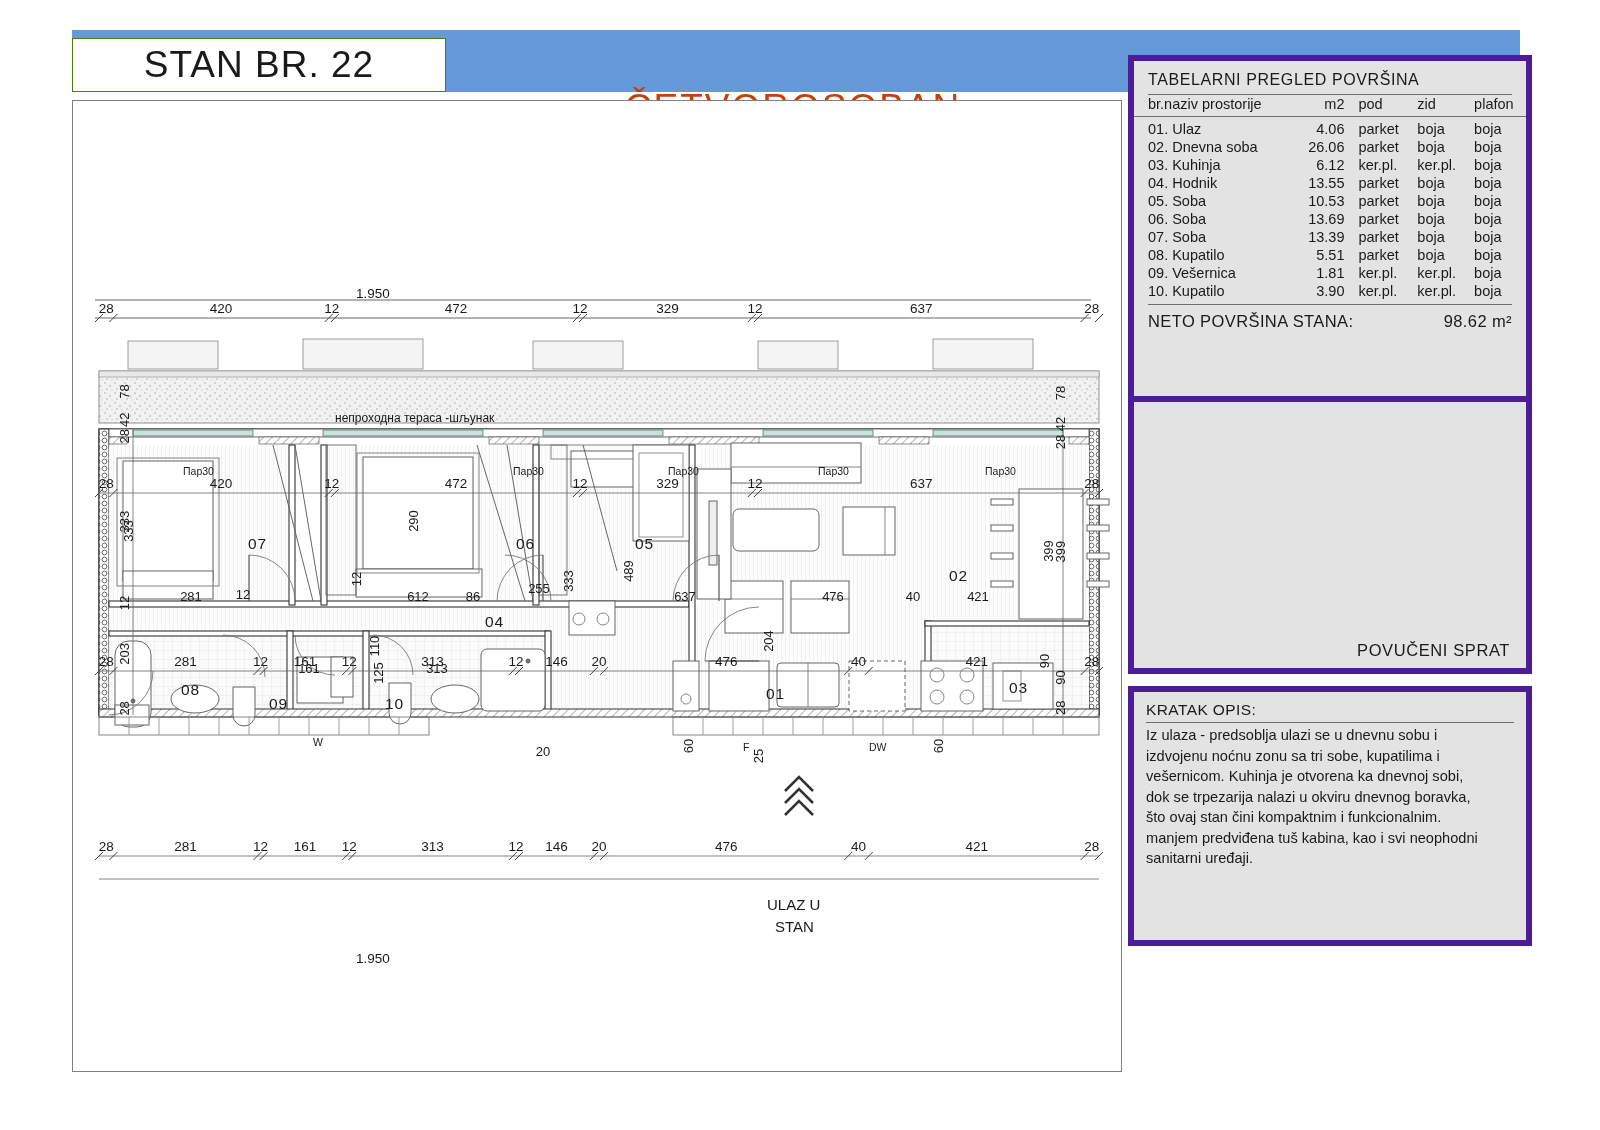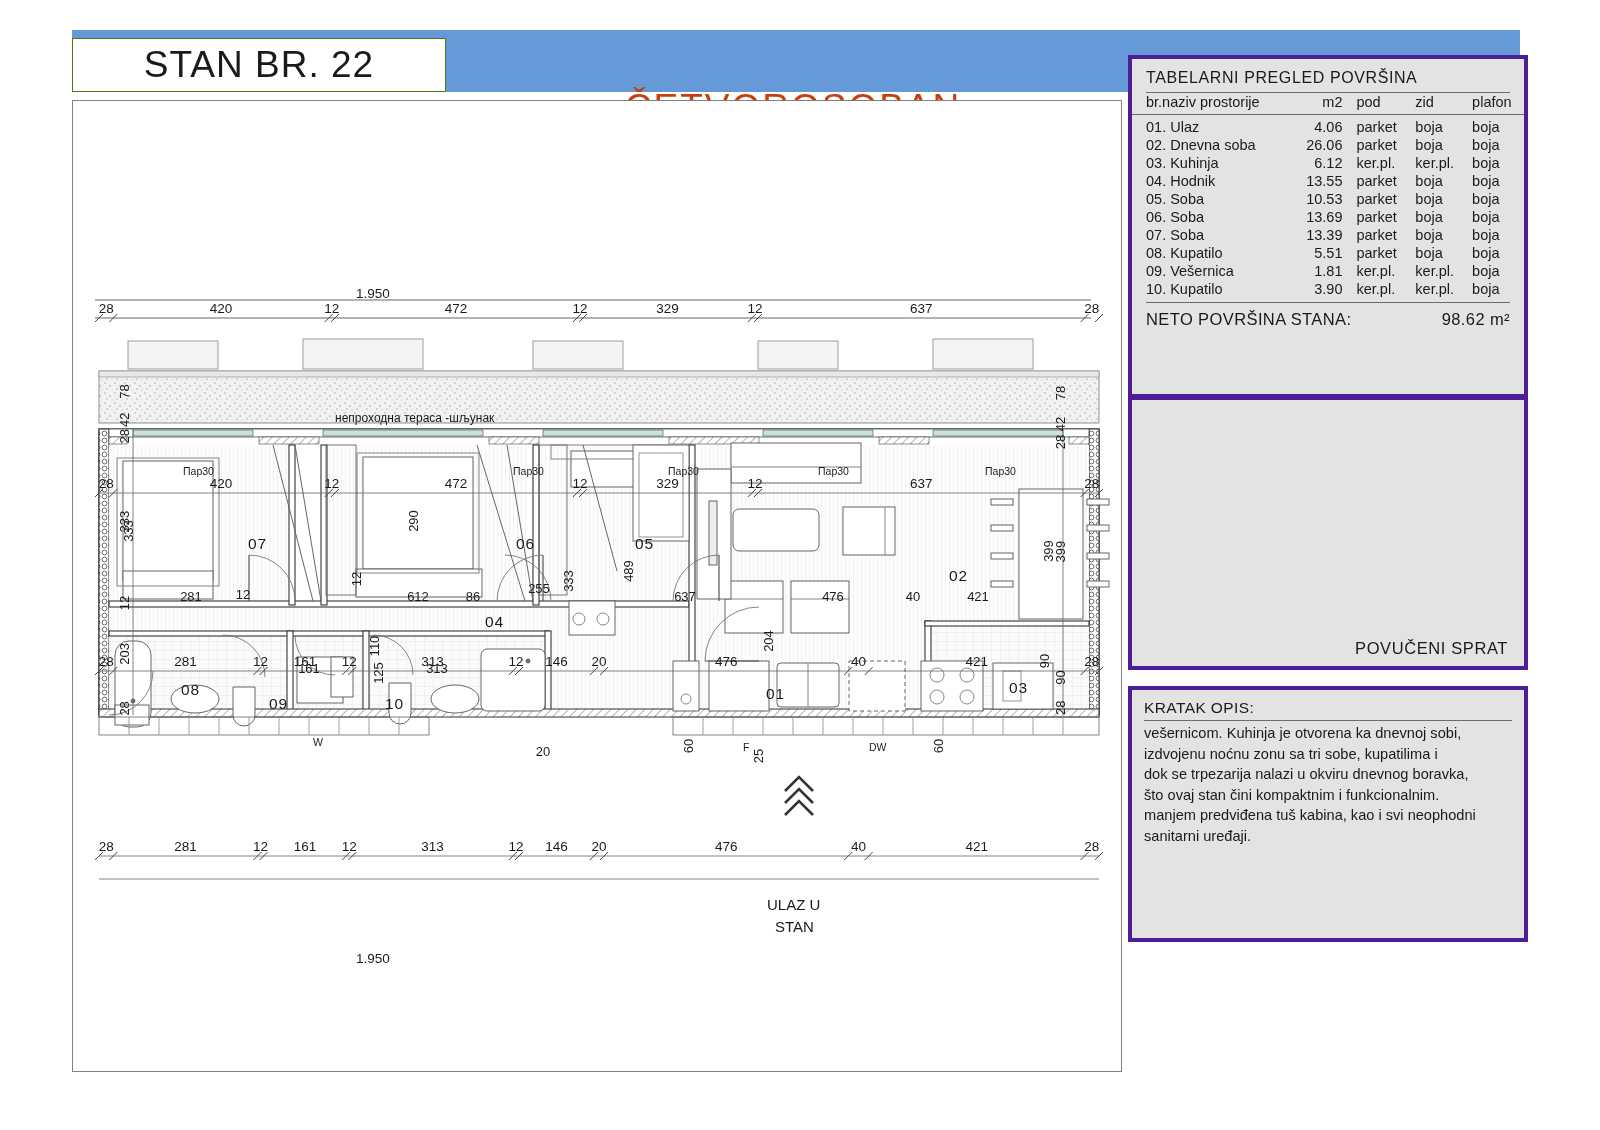--- a/index.html
+++ b/index.html
@@ -13,21 +13,21 @@
                background:#fff;border:1px solid #4d7c0f;
                display:flex;align-items:center;justify-content:center;}
   #title-badge span{font-size:37px;letter-spacing:1px;white-space:nowrap;}
   #title-main{position:absolute;left:463px;top:38px;width:660px;height:52px;
               display:flex;align-items:center;justify-content:center;
               color:#c2410c;font-size:37px;letter-spacing:2px;margin-top:44px;}
 
   
   #sheet-left{position:absolute;left:72px;top:100px;width:1048px;height:970px;
               border:1px solid #808080;background:#fff;overflow:hidden;}
-  .panel{position:absolute;background:#e3e3e3;border:4px solid #4c1d95;}
+  .panel{position:absolute;background:#e3e3e3;border:6px solid #4c1d95;}
 
   #panel-table{left:1128px;top:55px;width:392px;height:335px;}
   #panel-key{left:1128px;top:396px;width:392px;height:266px;}
   #panel-desc{left:1128px;top:686px;width:392px;height:248px;}
 
   
   .panel-title{font-size:16px;letter-spacing:.6px;padding:10px 14px 5px 14px;}
   .rule{height:1px;background:#6d6d6d;margin:0 14px;}
   .tbl{width:100%;border-collapse:collapse;font-size:14.5px;}
   .tbl td{padding:1px 0;white-space:nowrap;}
@@ -605,20 +605,21 @@
 
 <div class="panel" id="panel-key">
 
   <div id="key-label">POVUČENI SPRAT</div>
 </div>
 
 <div class="panel" id="panel-desc">
   <div id="desc-title">KRATAK OPIS:</div>
   <div class="rule" style="margin:0 12px;"></div>
   <div id="desc-body">
+      <div>Iz ulaza - predsoblja ulazi se u dnevnu sobu i</div>
+      <div>izdvojenu noćnu zonu sa tri sobe, kupatilima i</div>
       <div>vešernicom. Kuhinja je otvorena ka dnevnoj sobi,</div>
-      <div>izdvojenu noćnu zonu sa tri sobe, kupatilima i</div>
       <div>dok se trpezarija nalazi u okviru dnevnog boravka,</div>
       <div>što ovaj stan čini kompaktnim i funkcionalnim.</div>
       <div>manjem predviđena tuš kabina, kao i svi neophodni</div>
       <div>sanitarni uređaji.</div>
     </div>
 </div>
 
 </body></html>

